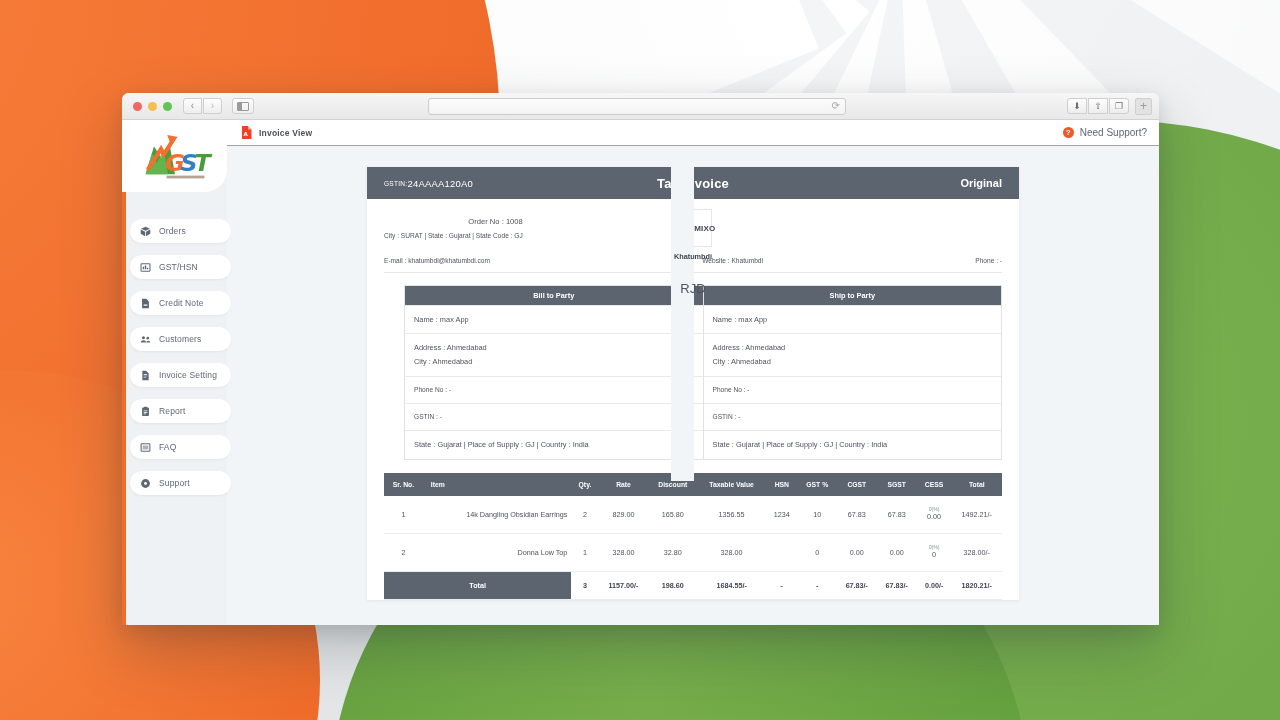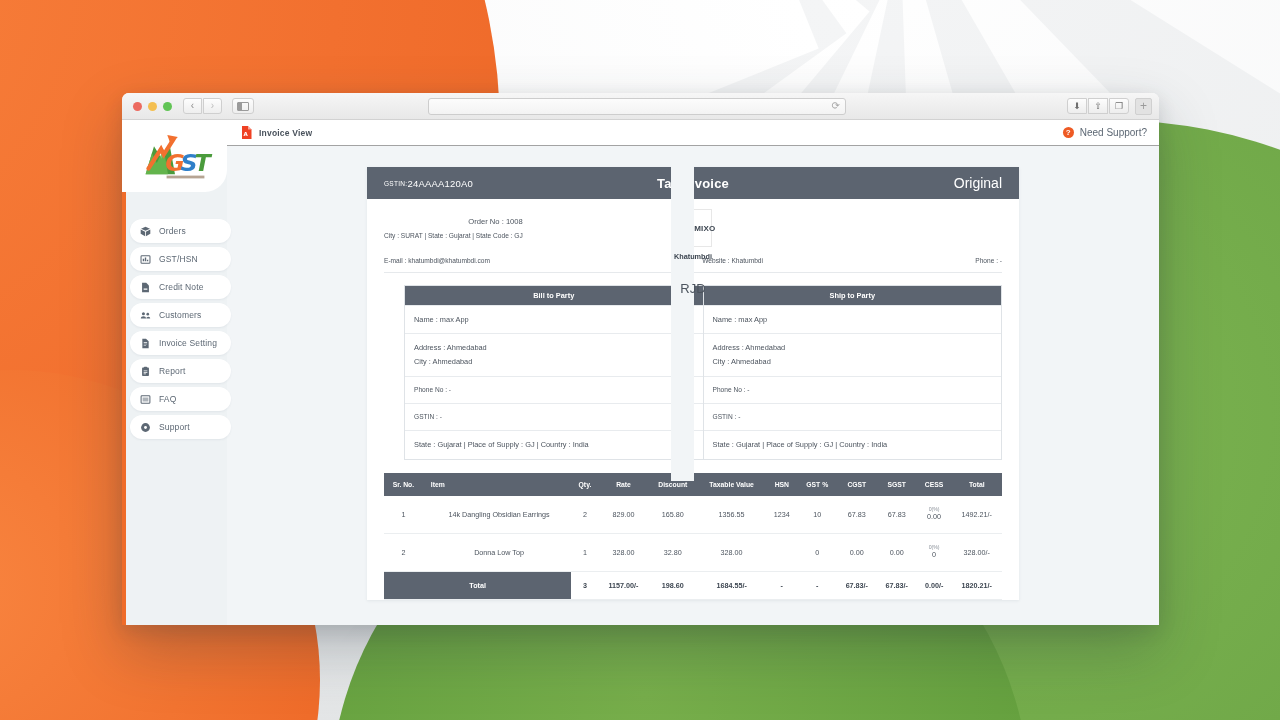--- a/index.html
+++ b/index.html
@@ -147,21 +147,21 @@
   }
   .logo-card {
     background: #fff;
     height: 72px;
     border-radius: 0 0 22px 0;
     display: flex; align-items: center; justify-content: center;
     position: relative; z-index: 2;
   }
   .logo { width: 84px; height: 56px; }
 
-  .menu { margin-top: 27px; display: flex; flex-direction: column; gap: 4px; padding-left: 8px; }
+  .menu { margin-top: 27px; display: flex; flex-direction: column; gap: 12px; padding-left: 8px; }
   .menu-item {
     height: 24px;
     background: #fff;
     border-radius: 13px;
     display: flex; align-items: center;
     padding-left: 10px;
     gap: 8px;
     box-shadow: 0 1px 2px rgba(80,95,110,.08);
     width: 101px;
   }
@@ -201,21 +201,21 @@
     height: 32px; display: flex; align-items: center;
     padding: 0 17px;
     position: relative;
   }
   .inv-head .gstin-lbl { font-size: 6.5px; letter-spacing: .3px; }
   .inv-head .gstin-val { font-size: 9.5px; margin-left: 0; letter-spacing: .2px; }
   .inv-head .title {
     position: absolute; left: 0; right: 0; text-align: center;
     font-size: 13px; font-weight: 700; letter-spacing: .2px;
   }
-  .inv-head .orig { margin-left: auto; font-size: 14px; position: relative; z-index: 2; }
+  .inv-head .orig { margin-left: auto; font-size: 11px; position: relative; z-index: 2; font-weight: bold; }
 
   .inv-body { padding: 0 17px; }
 
   .meta {
     display: flex; justify-content: space-between;
     padding: 16px 0 0 0;
     position: relative;
   }
   .meta-col { font-size: 6.6px; color: #4c545e; line-height: 1.95; }
   .meta-col.right { text-align: right; }
@@ -264,21 +264,21 @@
     font-size: 6.8px; font-weight: 700;
     padding: 8px 4px; text-align: center; white-space: nowrap;
   }
   .items thead th.l { text-align: left; padding-left: 8px; }
   .items tbody td {
     font-size: 7.2px; color: #4c545e;
     padding: 11px 4px; text-align: center;
     border-bottom: 1px solid #ebeef0;
     white-space: nowrap;
   }
-  .items tbody td.l { text-align: center; padding-left: 8px; }
+  .items tbody td.l { text-align: right; padding-left: 8px; }
   .items .cess-sm { font-size: 5.2px; color: #8a9099; display: block; line-height: 1; }
   .items .cess-v { font-size: 7.2px; display: block; line-height: 1.4; }
 
   .items tfoot td {
     font-size: 7.2px; font-weight: 700; color: #3d4651;
     padding: 9px 4px; text-align: center; white-space: nowrap;
     border-bottom: 1px solid #ebeef0;
   }
   .items tfoot td.totlbl {
     background: #5c6470; color: #fff; text-align: center;

